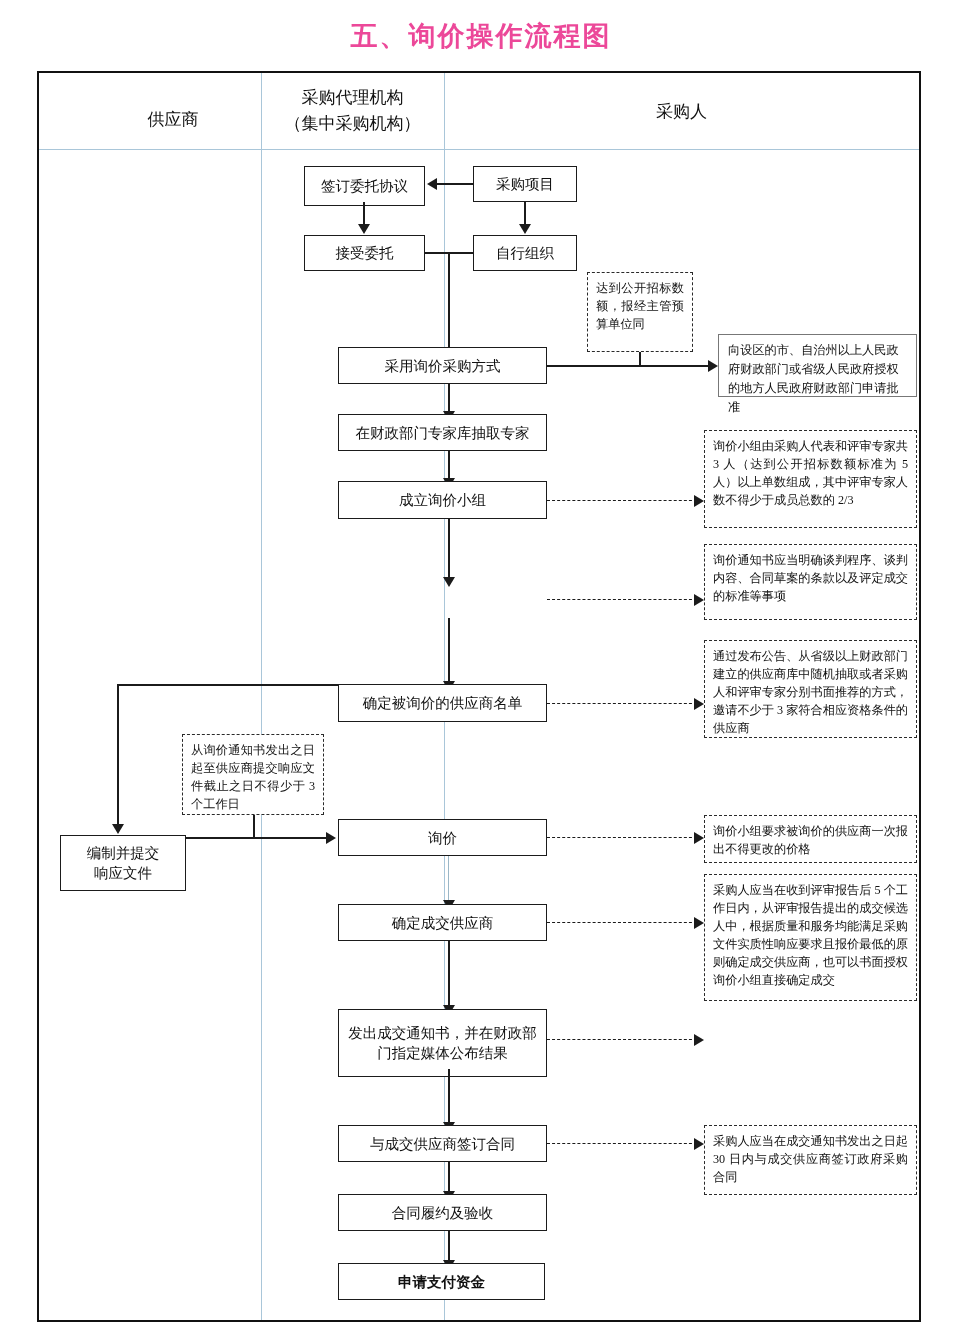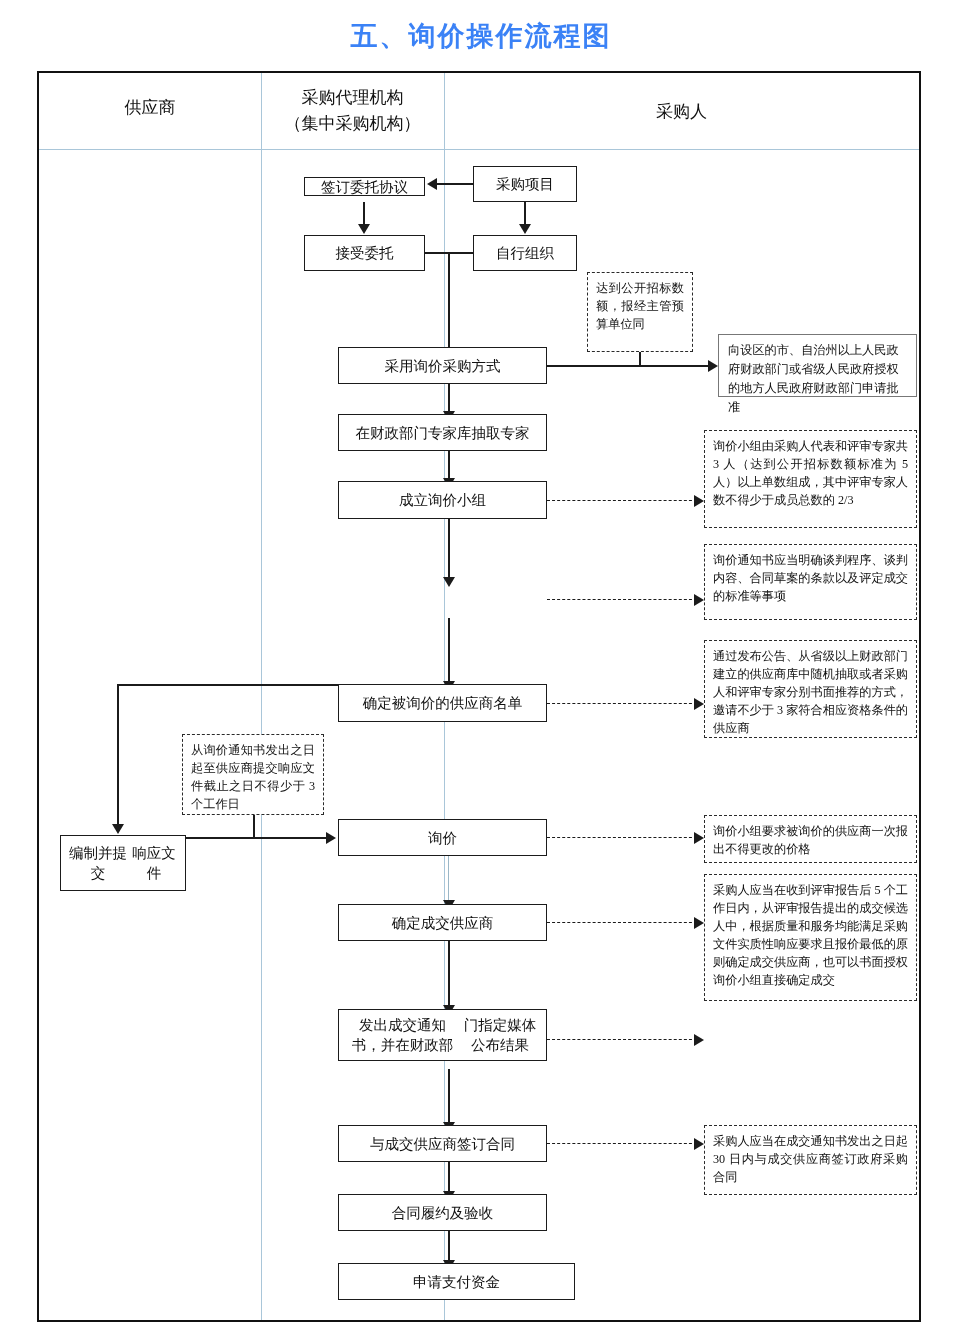--- a/index.html
+++ b/index.html
@@ -16,21 +16,21 @@
     background:#fff;
   }
   #title{
     position:absolute;
     left:0; top:18px;
     width:962px;
     text-align:center;
     font-size:27px;
     font-weight:bold;
     letter-spacing:2px;
-    color:#3b82f6;
+    color:#ec4899;
   }
   
   #frame{
     position:absolute;
     left:37px; top:71px;
     width:884px; height:1251px;
     border:2px solid #111;
     box-sizing:border-box;
     background:#fff;
   }
@@ -131,32 +131,32 @@
 <div id="page">
 
   <div id="title">五、询价操作流程图</div>
 
   <div id="frame">
 
     <div class="lane-v" style="left:222px;height:1247px;"></div>
     <div class="lane-v" style="left:405px;height:1247px;"></div>
     <div class="lane-h" style="left:0px;top:76px;width:880px;"></div>
 
-    <div class="lane-head" style="left:0px;top:22px;width:222px;">
+    <div class="lane-head" style="left:0px;top:34px;width:222px;padding-left:23px;">
       <div>供应商</div>
     </div>
     <div class="lane-head" style="left:405px;top:26px;width:475px;">
       <div>采购人</div>
     </div>
     <div class="lane-head" style="left:222px;top:12px;width:183px;">
       <div>采购代理机构</div>
       <div>（集中采购机构）</div>
     </div>
 
-    <div class="box" style="left:265px;top:104px;width:121px;height:19px;">签订委托协议</div>
+    <div class="box" style="left:265px;top:93px;width:121px;height:40px;">签订委托协议</div>
 
     <div class="box" style="left:434px;top:93px;width:104px;height:36px;">采购项目</div>
 
     <div class="ln-h" style="left:398px;top:110px;width:36px;"></div>
     <div class="arrow-l" style="left:388px;top:105px;"></div>
 
     <div class="box" style="left:265px;top:162px;width:121px;height:36px;text-align:center;">接受委托</div>
 
     <div class="box" style="left:434px;top:162px;width:104px;height:36px;">自行组织</div>
 
@@ -206,21 +206,21 @@
     <div class="arrow-r" style="left:655px;top:625px;"></div>
     <div class="note" style="left:665px;top:567px;width:213px;height:98px;">通过发布公告、从省级以上财政部门建立的供应商库中随机抽取或者采购人和评审专家分别书面推荐的方式，邀请不少于 3 家符合相应资格条件的供应商</div>
 
     <div class="ln-h" style="left:78px;top:611px;width:221px;"></div>
     <div class="ln-v" style="left:78px;top:611px;height:142px;"></div>
     <div class="arrow-d" style="left:73px;top:751px;"></div>
 
     <div class="note" style="left:143px;top:661px;width:142px;height:81px;">从询价通知书发出之日起至供应商提交响应文件截止之日不得少于 3 个工作日</div>
     <div class="ln-v" style="left:214px;top:742px;height:23px;"></div>
 
-    <div class="box" style="left:21px;top:762px;width:126px;height:56px;">
+    <div class="box" style="left:21px;top:762px;width:126px;height:56px;flex-direction:column;">
       <span>编制并提交</span>
       <span>响应文件</span>
     </div>
 
     <div class="ln-h" style="left:147px;top:764px;width:142px;"></div>
     <div class="arrow-r" style="left:287px;top:759px;"></div>
     <div class="box" style="left:299px;top:746px;width:209px;height:37px;">询价</div>
 
     <div class="dash-h" style="left:508px;top:764px;width:150px;"></div>
     <div class="arrow-r" style="left:655px;top:759px;"></div>
@@ -229,21 +229,21 @@
     <div class="ln-v soft" style="left:409px;top:783px;height:48px;"></div>
     <div class="arrow-d" style="left:404px;top:827px;"></div>
     <div class="box" style="left:299px;top:831px;width:209px;height:37px;">确定成交供应商</div>
 
     <div class="dash-h" style="left:508px;top:849px;width:150px;"></div>
     <div class="arrow-r" style="left:655px;top:844px;"></div>
     <div class="note" style="left:665px;top:801px;width:213px;height:127px;">采购人应当在收到评审报告后 5 个工作日内，从评审报告提出的成交候选人中，根据质量和服务均能满足采购文件实质性响应要求且报价最低的原则确定成交供应商，也可以书面授权询价小组直接确定成交</div>
 
     <div class="ln-v" style="left:409px;top:868px;height:67px;"></div>
     <div class="arrow-d" style="left:404px;top:932px;"></div>
-    <div class="box" style="left:299px;top:936px;width:209px;height:52px;flex-direction:row;">
+    <div class="box" style="left:299px;top:936px;width:209px;height:68px;flex-direction:column;">
       <span>发出成交通知书，并在财政部</span>
       <span>门指定媒体公布结果</span>
     </div>
 
     <div class="dash-h" style="left:508px;top:966px;width:150px;"></div>
     <div class="arrow-r" style="left:655px;top:961px;"></div>
 
     <div class="ln-v" style="left:409px;top:996px;height:56px;"></div>
     <div class="arrow-d" style="left:404px;top:1049px;"></div>
     <div class="box" style="left:299px;top:1052px;width:209px;height:37px;">与成交供应商签订合同</div>
@@ -251,16 +251,16 @@
     <div class="dash-h" style="left:508px;top:1070px;width:150px;"></div>
     <div class="arrow-r" style="left:655px;top:1065px;"></div>
     <div class="note" style="left:665px;top:1052px;width:213px;height:70px;">采购人应当在成交通知书发出之日起 30 日内与成交供应商签订政府采购合同</div>
 
     <div class="ln-v" style="left:409px;top:1089px;height:32px;"></div>
     <div class="arrow-d" style="left:404px;top:1118px;"></div>
     <div class="box" style="left:299px;top:1121px;width:209px;height:37px;">合同履约及验收</div>
 
     <div class="ln-v" style="left:409px;top:1158px;height:32px;"></div>
     <div class="arrow-d" style="left:404px;top:1187px;"></div>
-    <div class="box" style="left:299px;top:1190px;width:237px;height:37px;">申请支付资金</div>
+    <div class="box" style="left:299px;top:1190px;width:207px;height:37px;font-weight:bold;">申请支付资金</div>
 
   </div>
 </div>
 
 </body></html>

